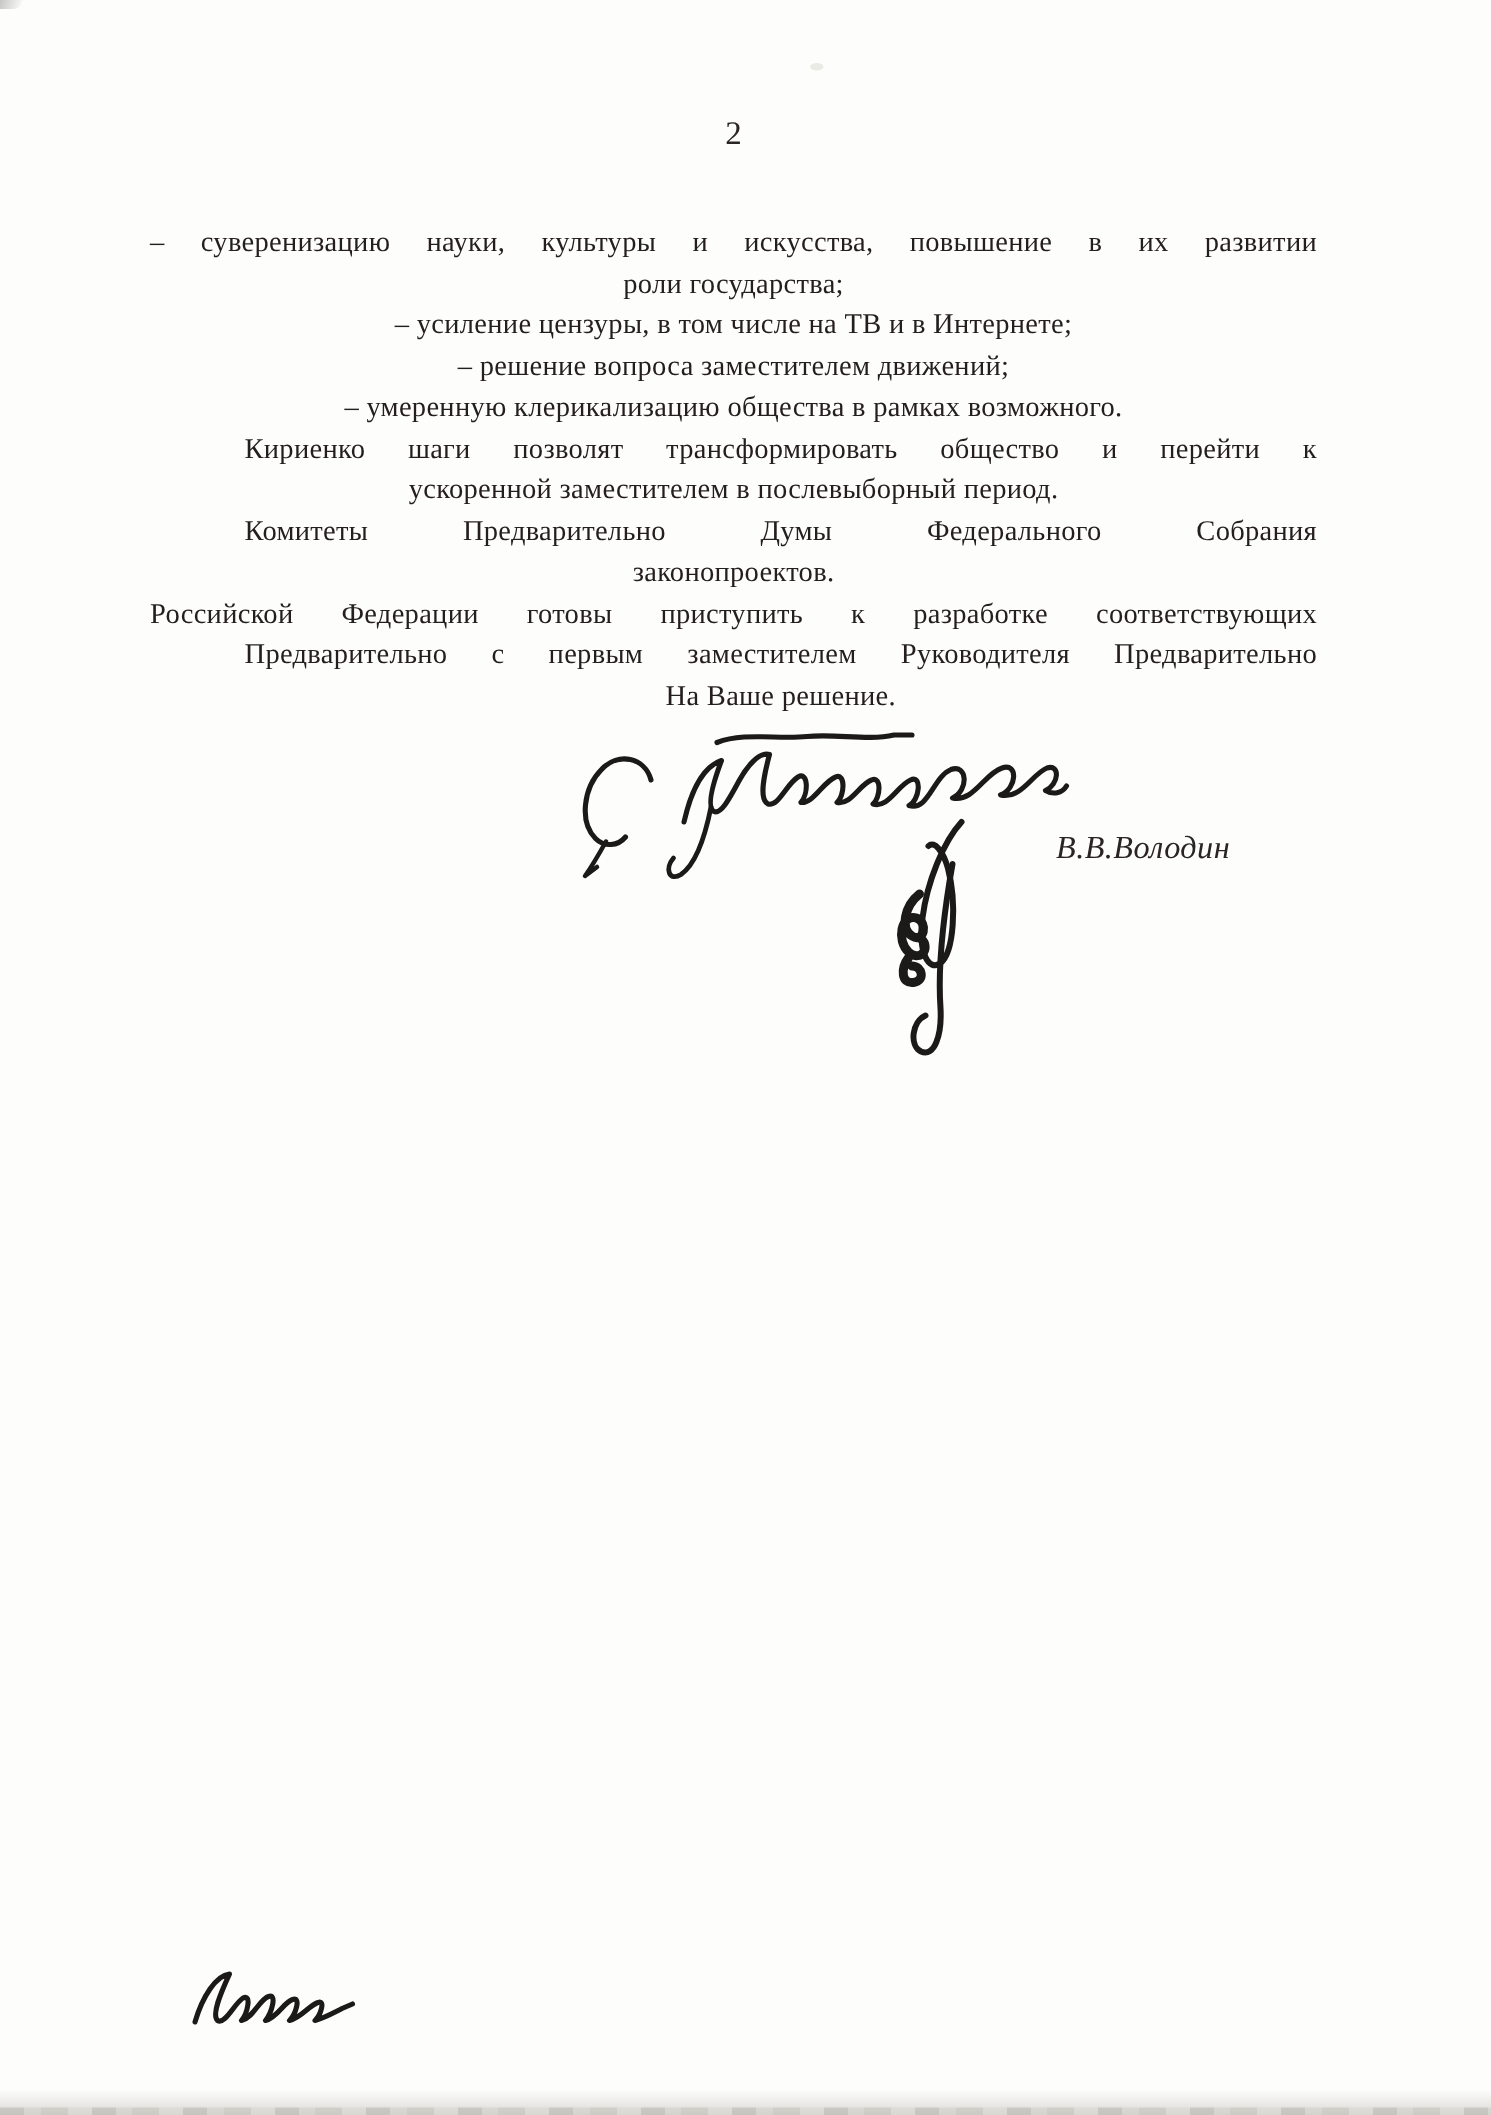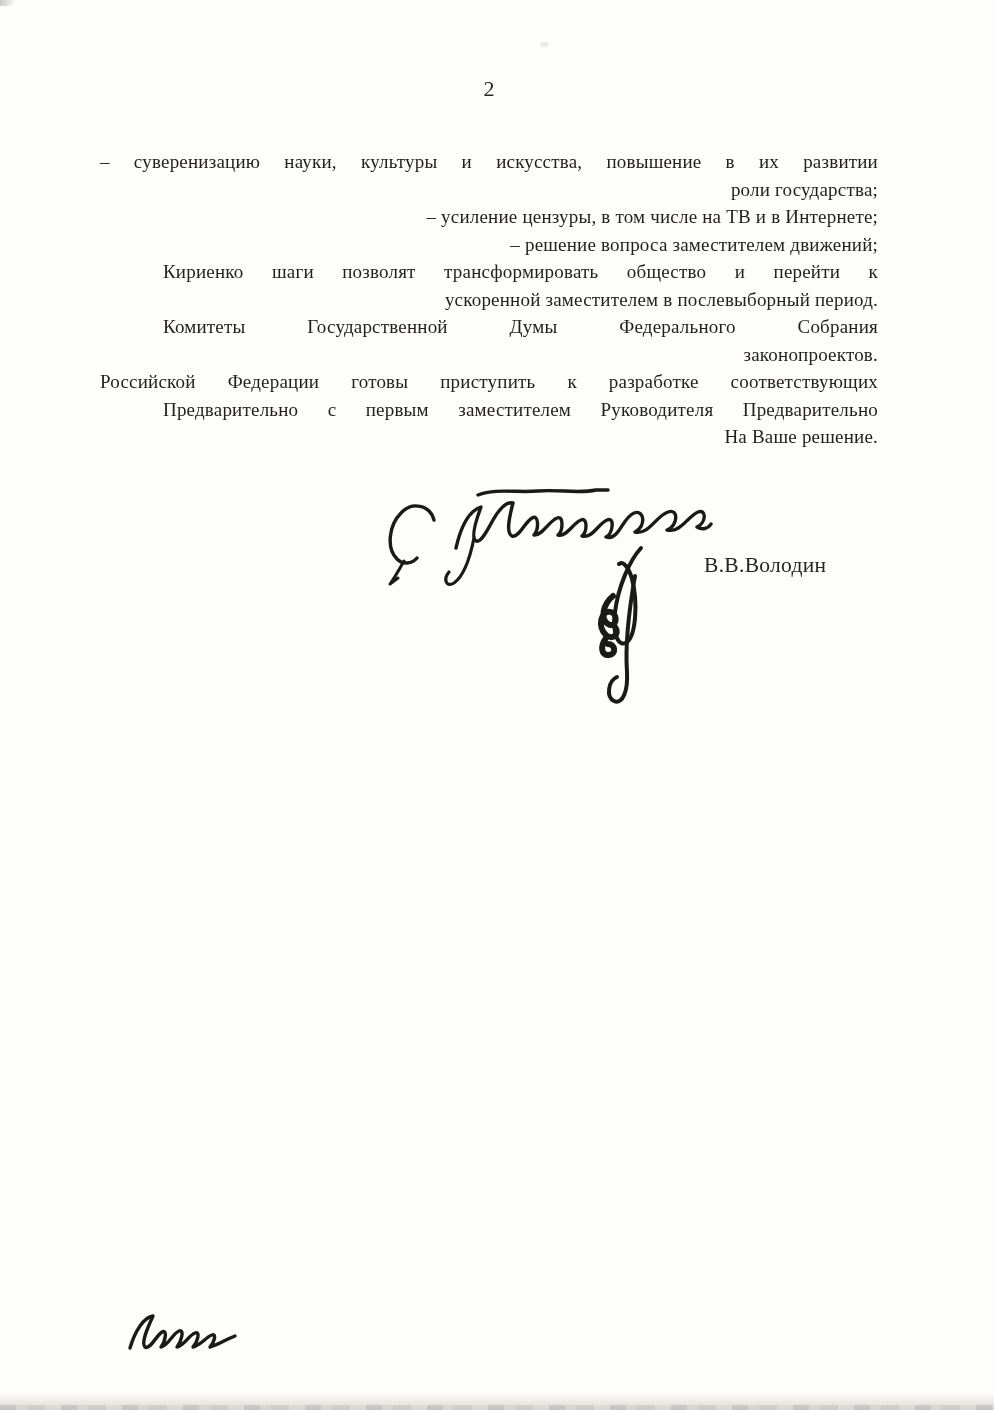--- a/index.html
+++ b/index.html
@@ -15,27 +15,27 @@
   
   .pagenum{
     position:absolute;top:76px;left:100px;width:778px;
     text-align:center;font-size:22px;color:#2a2423;
   }
   
   .bodycol{
     position:absolute;top:148px;left:100px;width:778px;
     font-size:19px;line-height:27.5px;letter-spacing:.2px;color:#241e1d;
   }
-  .ln{white-space:nowrap;text-align:right;}
+  .ln{white-space:nowrap;text-align:center;}
   .ln.jl{white-space:normal;text-align:justify;text-align-last:justify;}
   .ln.ind{text-indent:63px;}
   
   .signer{
     position:absolute;left:704px;top:553px;
-    font-size:21.5px;letter-spacing:.3px;color:#2a2524;
+    font-size:21.5px;letter-spacing:.3px;color:#2a2524;font-style:italic;
   }
   
   .handwriting{position:absolute;left:370px;top:478px;}
   .scribble{position:absolute;left:118px;top:1302px;}
   .handwriting path,.scribble path{
     fill:none;stroke:#1b1a19;stroke-linecap:round;stroke-linejoin:round;
   }
   
   .corner-mark{
     position:absolute;left:0;top:0;width:15px;height:6px;
@@ -65,23 +65,24 @@
   <div class="corner-mark"></div>
   <div class="speck"></div>
 
   <div class="pagenum">2</div>
 
   <div class="bodycol">
     <div class="ln jl">– суверенизацию науки, культуры и искусства, повышение в их развитии</div>
     <div class="ln">роли государства;</div>
     <div class="ln">– усиление цензуры, в том числе на ТВ и в Интернете;</div>
     <div class="ln">– решение вопроса заместителем движений;</div>
+    <div class="ln">– умеренную клерикализацию общества в рамках возможного.</div>
     <div class="ln jl ind">Кириенко шаги позволят трансформировать общество и перейти к</div>
     <div class="ln">ускоренной заместителем в послевыборный период.</div>
-    <div class="ln jl ind">Комитеты Государственной Думы Федерального Собрания</div>
+    <div class="ln jl ind">Комитеты Предварительно Думы Федерального Собрания</div>
     <div class="ln">законопроектов.</div>
     <div class="ln jl">Российской Федерации готовы приступить к разработке соответствующих</div>
     <div class="ln jl ind">Предварительно с первым заместителем Руководителя Предварительно</div>
     <div class="ln ind">На Ваше решение.</div>
   </div>
 
   <svg class="handwriting" width="360" height="245" viewBox="0 0 360 245" aria-hidden="true">
     <g>
       <path d="M108,17 C126,10 148,15 168,13 C188,11 208,16 226,12 L238,12" stroke-width="3.4"></path>
     </g>

